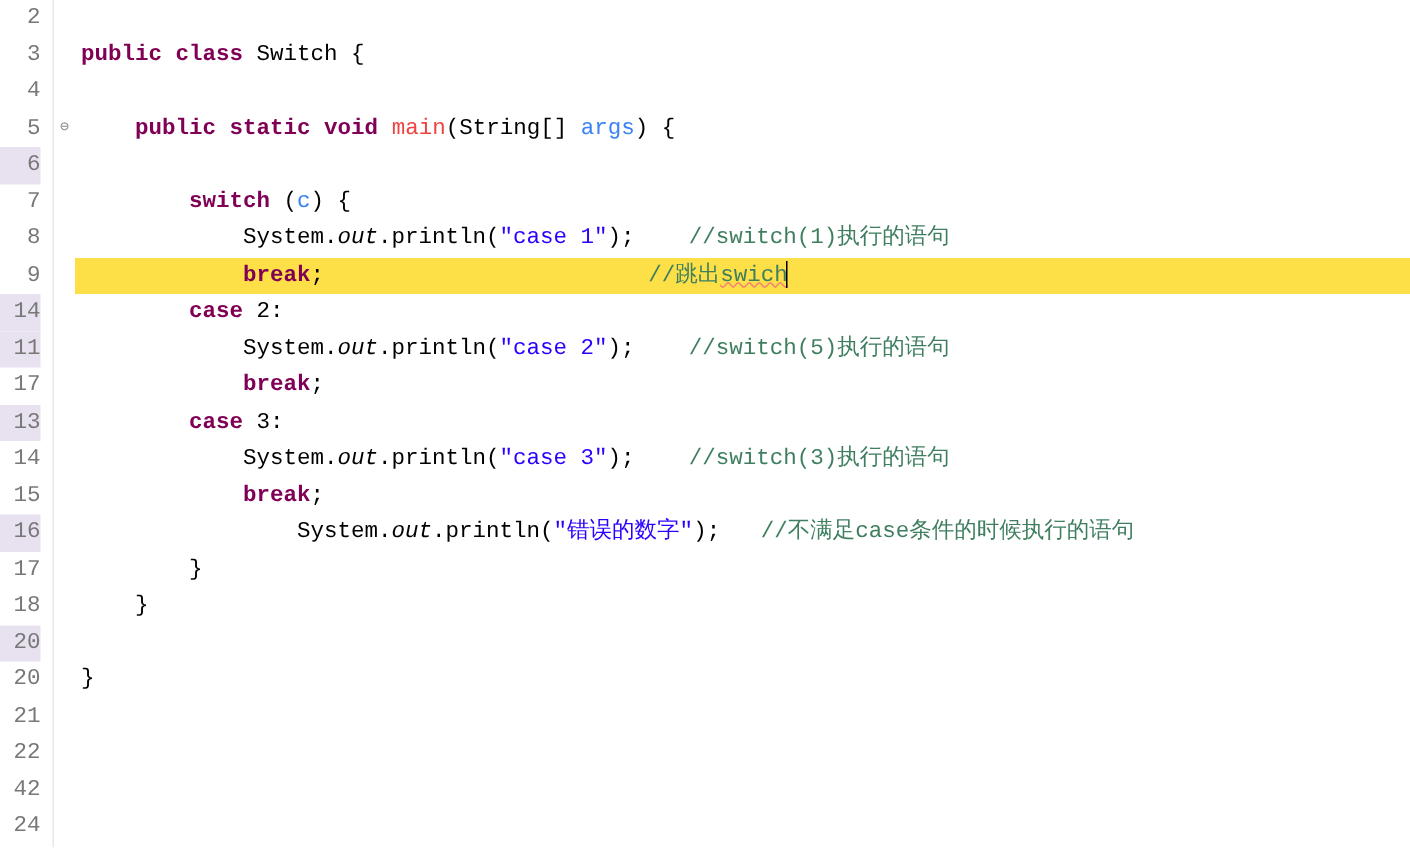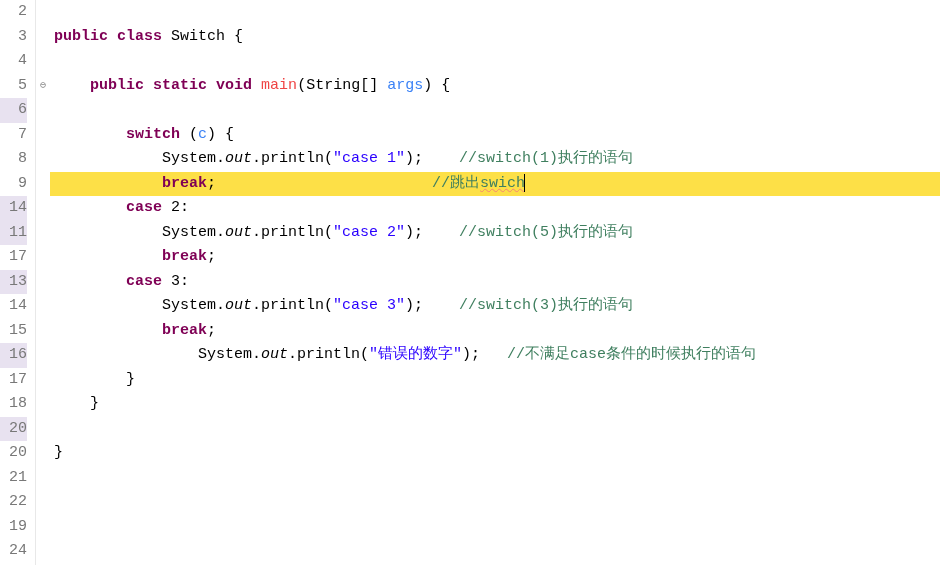--- a/index.html
+++ b/index.html
@@ -99,21 +99,21 @@
       <div class="gutter-line highlighted">13</div>
       <div class="gutter-line">14</div>
       <div class="gutter-line">15</div>
       <div class="gutter-line highlighted">16</div>
       <div class="gutter-line">17</div>
       <div class="gutter-line">18</div>
       <div class="gutter-line highlighted">20</div>
       <div class="gutter-line">20</div>
       <div class="gutter-line">21</div>
       <div class="gutter-line">22</div>
-      <div class="gutter-line">19</div>
+      <div class="gutter-line">42</div>
       <div class="gutter-line">24</div>
     </div>
   <div class="marker-area" id="markers">
       <div class="marker-cell"></div>
       <div class="marker-cell"></div>
       <div class="marker-cell"></div>
       <div class="marker-cell">⊖</div>
       <div class="marker-cell"></div>
       <div class="marker-cell"></div>
       <div class="marker-cell"></div>

